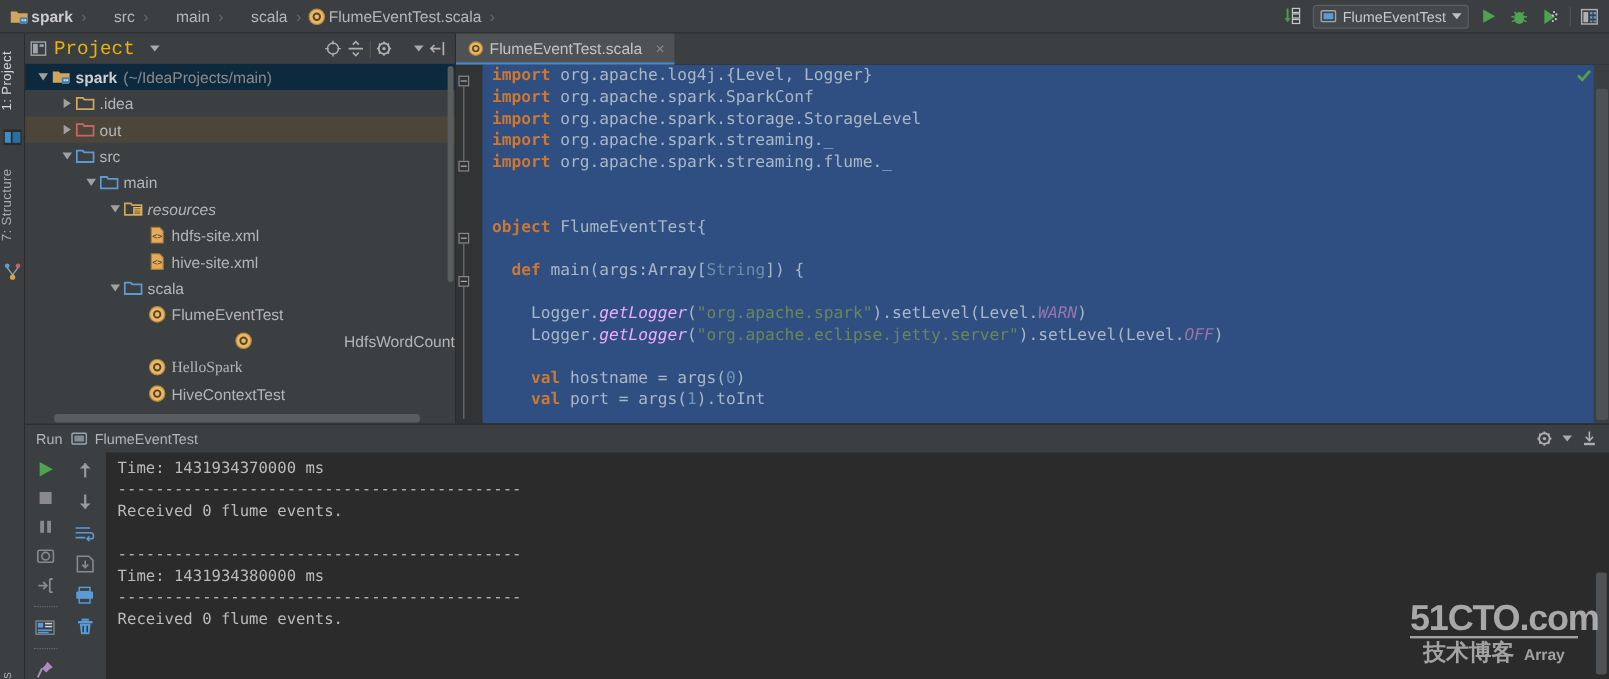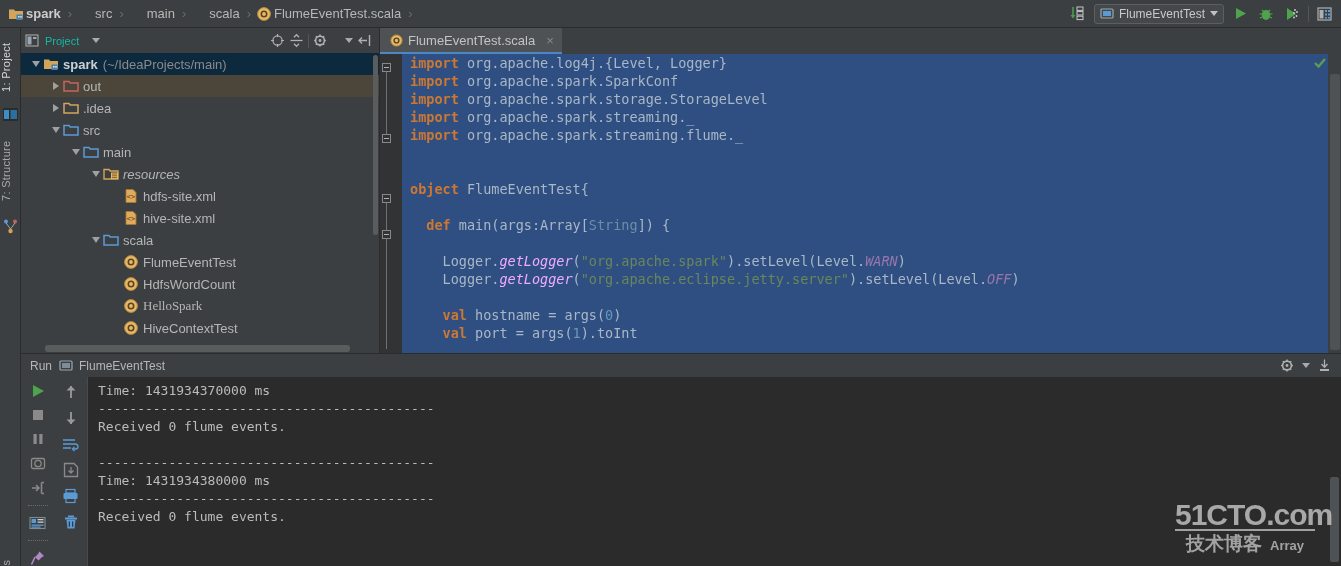--- a/index.html
+++ b/index.html
@@ -52,21 +52,21 @@
   .vtab.active { color: #d5d5d5; }
   .vicon { position: absolute; left: 2px; width: 17px; height: 17px; }
 
   
   .projpanel {
     position: absolute; left: 21px; top: 28px; width: 359px; height: 325px;
     background: #3c3f41; border-right: 1px solid #2b2b2b;
     display: flex; flex-direction: column;
   }
   .projhdr { height: 25px; display: flex; align-items: center; padding: 0 4px; flex: none; }
-  .projhdr .ptitle { font-size: 11px; color: #14b8a6; margin-left: 5px; }
+  .projhdr .ptitle { font-size: 16px; color: #eab308; margin-left: 5px; font-family: Liberation Mono, monospace; }
   .projhdr .tri-down { margin-left: 13px; border-top-color: #aaa; }
   .projhdr .hicons { margin-left: auto; display: flex; align-items: center; gap: 4px; padding-right: 3px; }
 
   .tree { position: relative; flex: 1; overflow: hidden; background: #3c3f41; }
   .trow { display: flex; align-items: center; height: 22px; font-size: 13px; color: #b5b5b5; white-space: nowrap; }
   .trow.sel { background: #0d293e; }
   .trow.hl  { background: #4b4639; }
   .trow .tlabel { padding-left: 4px; }
   .trow .tsub { color: #8a8a8a; padding-left: 5px; }
   .trow.bold .tlabel { font-weight: bold; color: #d0d0d0; }
@@ -349,41 +349,41 @@
             <svg width="16" height="16" viewBox="0 0 16 16">
               <path d="M1 3.5 L6 3.5 L7.2 5 L15 5 L15 13 L1 13 Z" fill="#d2a55b"></path>
               <rect x="8.5" y="8.5" width="6" height="5.5" fill="#4a7fa8"></rect>
               <rect x="10" y="10" width="1.6" height="1.6" fill="#cfe3f0"></rect>
               <rect x="12.2" y="10" width="1.6" height="1.6" fill="#cfe3f0"></rect>
             </svg>
           </span>
           <span class="tlabel">spark</span>
           <span class="tsub">(~/IdeaProjects/main)</span>
         </div>
+        <div class="trow" style="padding-left: 28px;">
+          <span class="twig">
+            <span class="arrow-r"></span>
+          </span>
+          <span class="ico">
+            <svg width="16" height="16" viewBox="0 0 16 16">
+              <path d="M1 3.5 L6 3.5 L7.2 5 L15 5 L15 13 L1 13 Z" fill="none" stroke="#d2a55b" stroke-width="1.5"></path>
+            </svg>
+          </span>
+          <span class="tlabel">.idea</span>
+        </div>
         <div class="trow hl" style="padding-left: 28px;">
           <span class="twig">
             <span class="arrow-r"></span>
           </span>
           <span class="ico">
             <svg width="16" height="16" viewBox="0 0 16 16">
               <path d="M1 3.5 L6 3.5 L7.2 5 L15 5 L15 13 L1 13 Z" fill="none" stroke="#c9645f" stroke-width="1.5"></path>
             </svg>
           </span>
           <span class="tlabel">out</span>
-        </div>
-        <div class="trow" style="padding-left: 28px;">
-          <span class="twig">
-            <span class="arrow-r"></span>
-          </span>
-          <span class="ico">
-            <svg width="16" height="16" viewBox="0 0 16 16">
-              <path d="M1 3.5 L6 3.5 L7.2 5 L15 5 L15 13 L1 13 Z" fill="none" stroke="#d2a55b" stroke-width="1.5"></path>
-            </svg>
-          </span>
-          <span class="tlabel">.idea</span>
         </div>
         <div class="trow" style="padding-left: 28px;">
           <span class="twig">
             <span class="arrow-d"></span>
           </span>
           <span class="ico">
             <svg width="16" height="16" viewBox="0 0 16 16">
               <path d="M1 3.5 L6 3.5 L7.2 5 L15 5 L15 13 L1 13 Z" fill="none" stroke="#5b9bd5" stroke-width="1.5"></path>
             </svg>
           </span>
@@ -447,21 +447,21 @@
         <div class="trow" style="padding-left: 88px;">
           <span class="twig"></span>
           <span class="ico">
             <svg width="16" height="16" viewBox="0 0 16 16">
               <circle cx="8" cy="8" r="6.4" fill="#e8b768" stroke="#b58a3d" stroke-width="1"></circle>
               <circle cx="8" cy="8" r="2.7" fill="none" stroke="#5a4520" stroke-width="1.6"></circle>
             </svg>
           </span>
           <span class="tlabel">FlumeEventTest</span>
         </div>
-        <div class="trow" style="padding-left: 88px;">
+        <div class="trow" style="padding-left: 88px; justify-content: space-between;">
           <span class="twig"></span>
           <span class="ico">
             <svg width="16" height="16" viewBox="0 0 16 16">
               <circle cx="8" cy="8" r="6.4" fill="#e8b768" stroke="#b58a3d" stroke-width="1"></circle>
               <circle cx="8" cy="8" r="2.7" fill="none" stroke="#5a4520" stroke-width="1.6"></circle>
             </svg>
           </span>
           <span class="tlabel">HdfsWordCount</span>
         </div>
         <div class="trow" style="padding-left: 88px; font-family: Liberation Serif, serif;">

